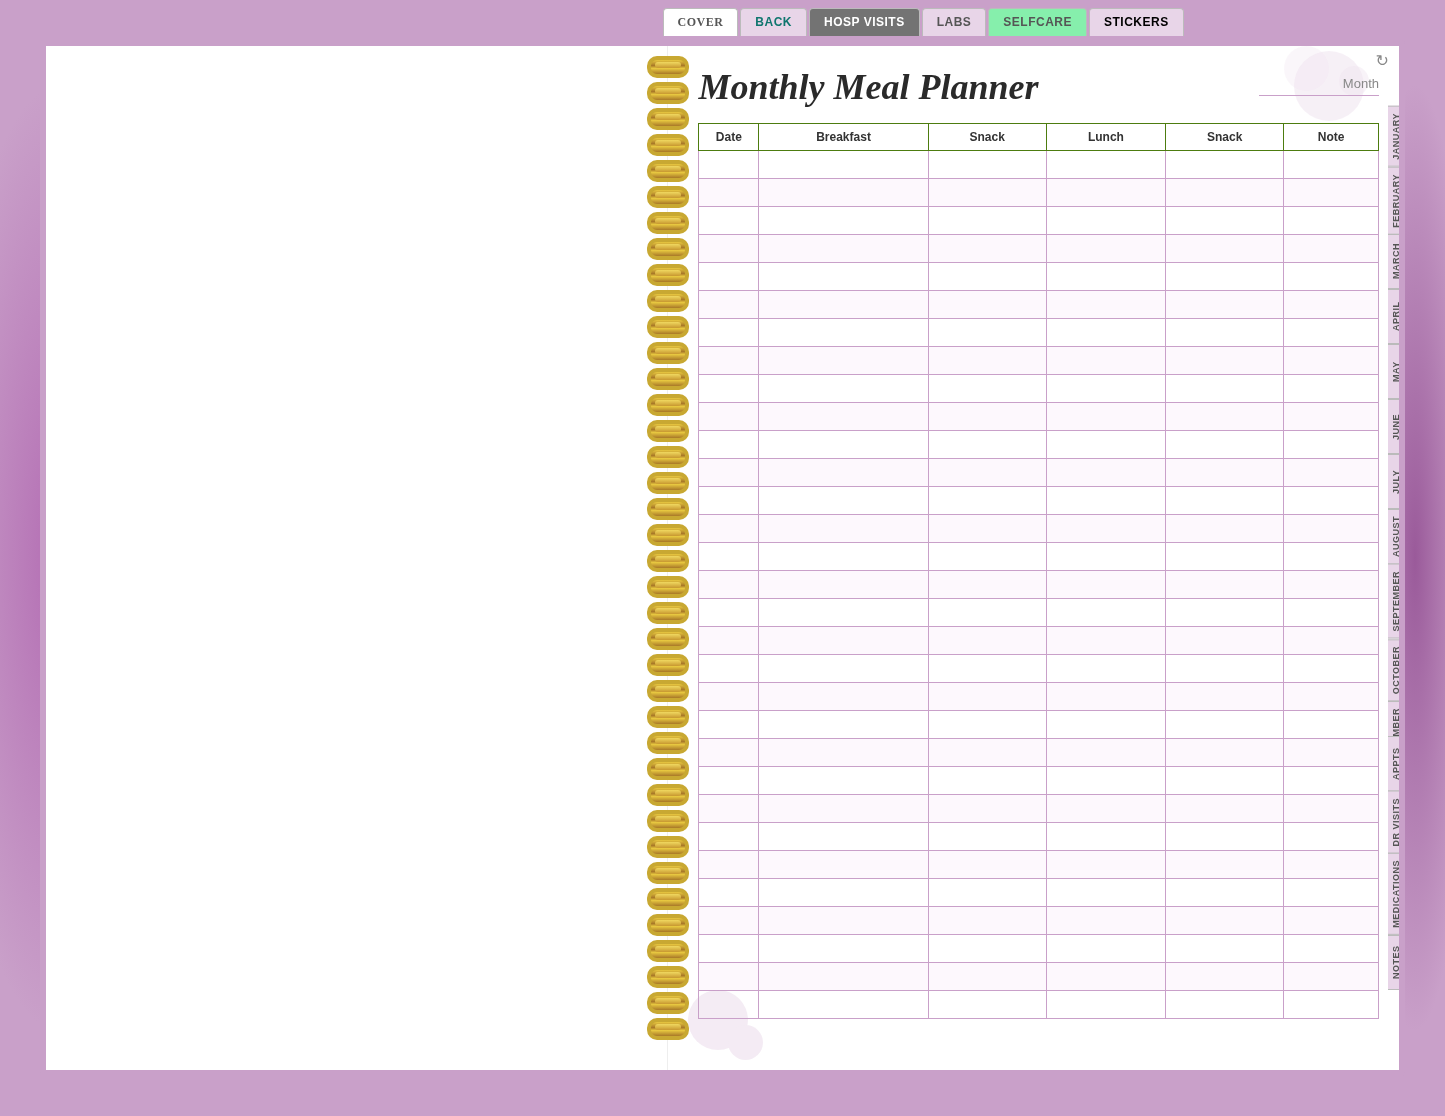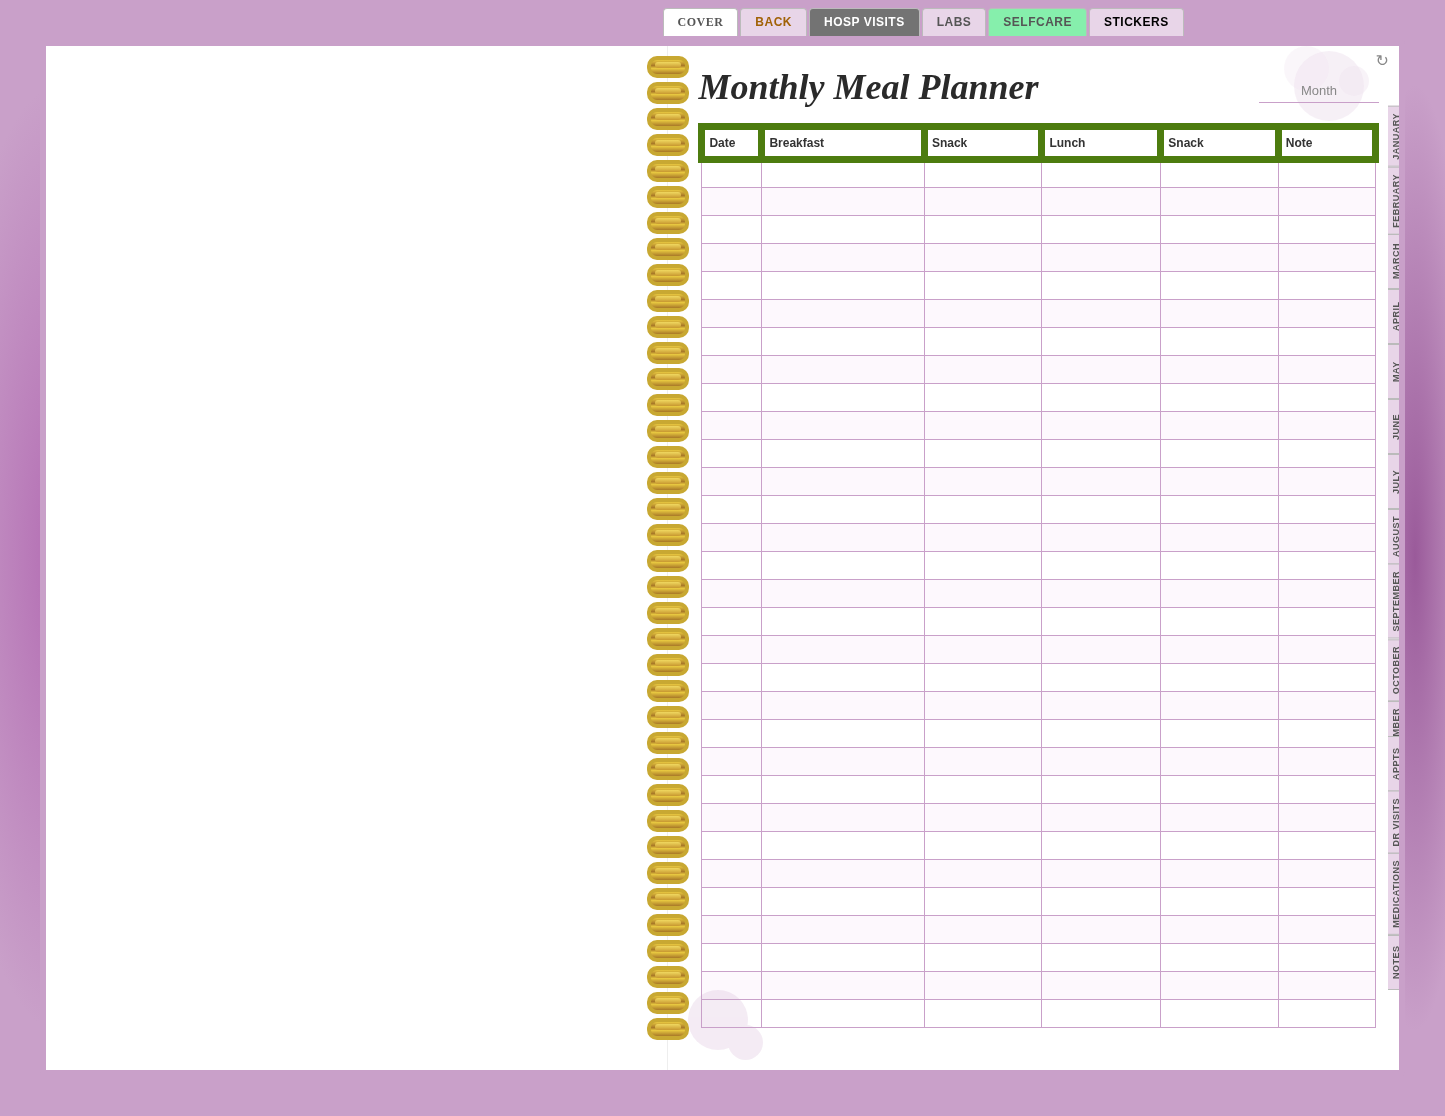--- a/index.html
+++ b/index.html
@@ -70,21 +70,21 @@
       text-transform: uppercase;
     }
     .tab-cover {
       background: white;
       color: #555;
       border-color: #bbb;
       font-family: Liberation Serif, serif;
     }
     .tab-back {
       background: #e8d5e8;
-      color: #a16207;
+      color: #0f766e;
       border-color: #bbb;
     }
     .tab-hosp {
       background: #737373;
       color: white;
       border-color: #bbb;
     }
     .tab-labs {
       background: #e8d5e8;
       color: #555;
@@ -234,22 +234,22 @@
 
     .page-title {
       font-size: 36px;
       font-weight: 900;
       color: #2a2a2a;
       font-family: 'Georgia', serif;
       font-style: italic;
     }
 
     .month-field {
-      text-align: center;
-      margin-top: 17px;
+      text-align: right;
+      margin-top: 10px;
     }
     .month-label {
       font-size: 13px;
       color: #888;
       display: block;
       margin-bottom: 4px;
     }
     .month-line {
       width: 120px;
       height: 1px;
@@ -274,23 +274,23 @@
 
     
     .meal-table {
       width: 100%;
       border-collapse: collapse;
       font-size: 12px;
     }
 
     .meal-table th {
       background: white;
-      border: 7px solid #4d7c0f;
+      border: 1px solid #4d7c0f;
       padding: 6px 4px;
-      text-align: left;
+      text-align: center;
       font-weight: bold;
       color: #333;
       font-size: 12px;
     }
 
     .meal-table td {
       border: 1px solid #c9a0c9;
       padding: 4px;
       height: 28px;
       color: #aaa;

